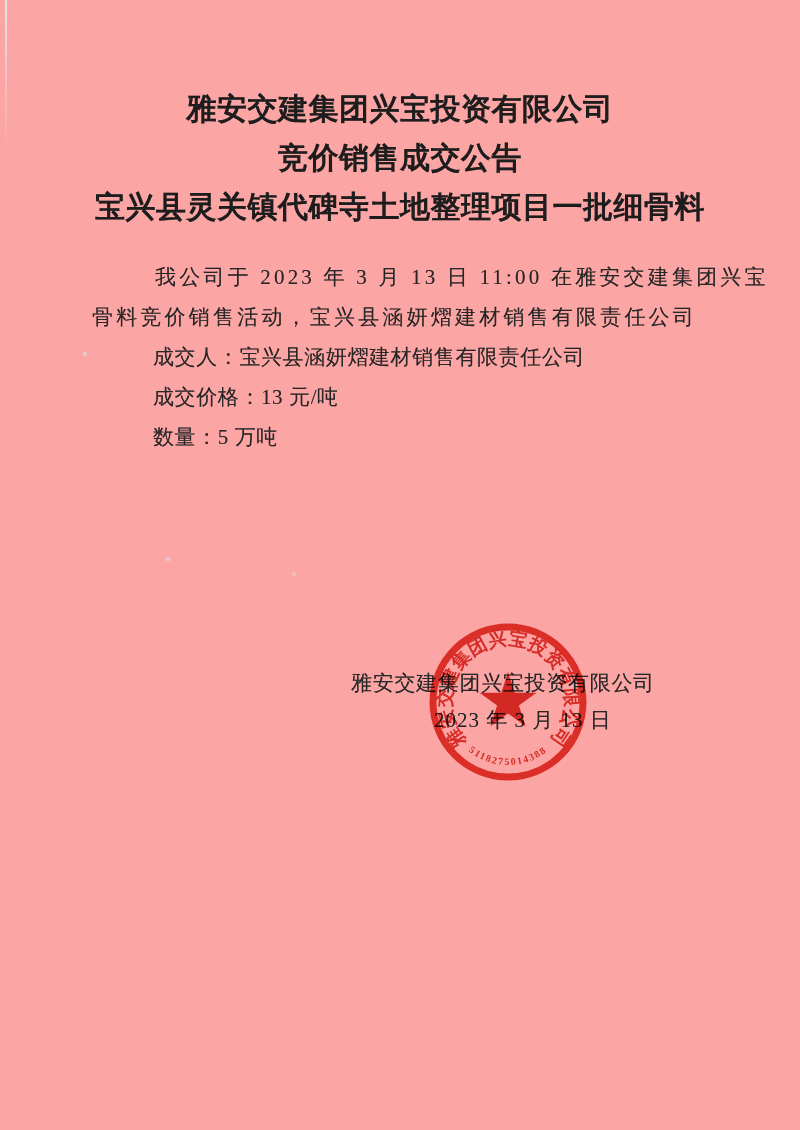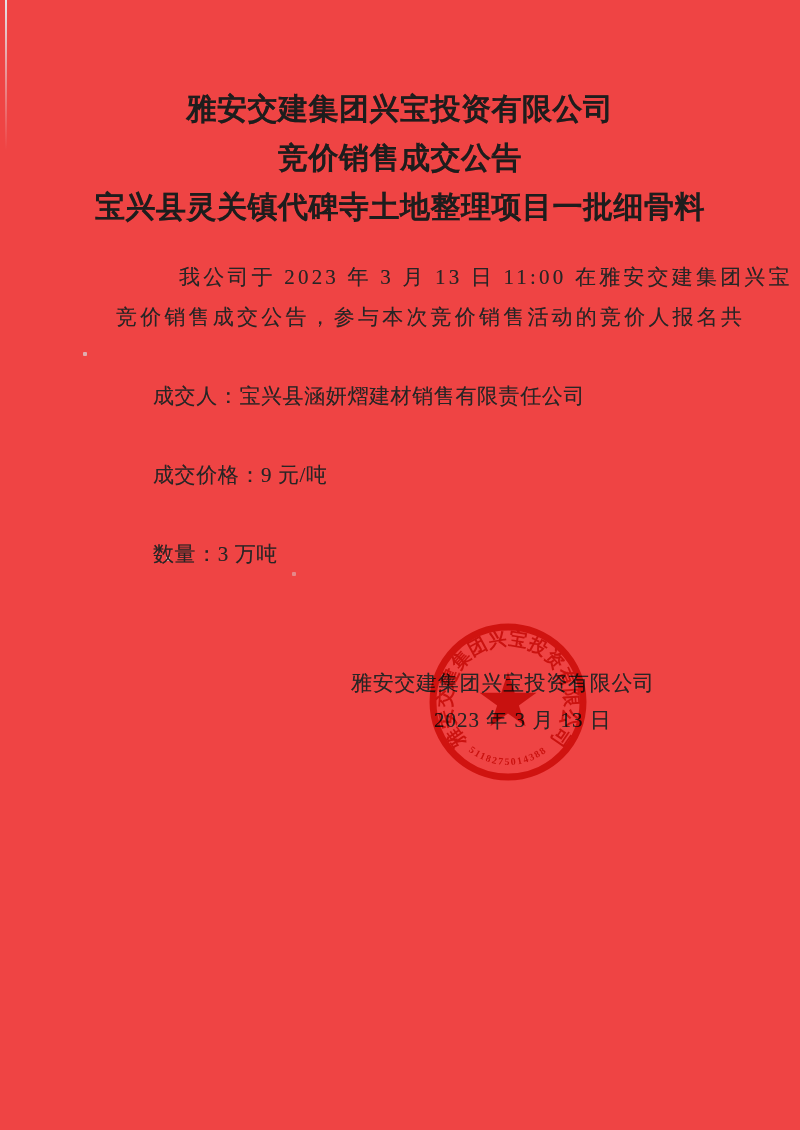--- a/index.html
+++ b/index.html
@@ -1,19 +1,19 @@
 <!DOCTYPE html>
 <html><head>
 <meta charset="utf-8">
 <style>
   html,body { margin:0; padding:0; background:#ffffff; }
   .page {
     position:relative;
     width:800px; height:1130px;
-    background:#ef4444;
+    background:#fca5a5;
     overflow:hidden;
     font-family:"Liberation Serif","DejaVu Serif",serif;
     color:#262626;
   }
   
   .scan-line {
     position:absolute; left:5px; top:0; width:2px; height:150px;
     background:linear-gradient(#e4e4e8, rgba(255,255,255,0));
   }
   .speck { position:absolute; width:4px; height:4px; background:#d9d9dd; border-radius:1px; opacity:.7; }
@@ -26,22 +26,22 @@
     text-shadow:0 0 0.5px rgba(0,0,0,.4);
   }
 
   .body-text {
     position:absolute; left:92px; top:257px; width:595px;
     font-size:21px; line-height:40px;
     color:#262626;
     text-shadow:0 0 0.4px rgba(0,0,0,.3);
     white-space:nowrap;
   }
-  .body-text .just  { letter-spacing:3.2px;margin-left:24px; }
-  .body-text .plain { letter-spacing:0.6px;margin-top:39px; }
+  .body-text .just  { letter-spacing:3.2px; }
+  .body-text .plain { letter-spacing:0.6px; }
   .body-text .ind-first { text-indent:63px; }
   .body-text .ind-item  { text-indent:61px; }
 
   .sig-company {
     position:absolute; left:351px; top:669px;
     font-size:21px; letter-spacing:0.7px; white-space:nowrap;
     text-shadow:0 0 0.4px rgba(0,0,0,.3);
   }
   .sig-date {
     position:absolute; left:434px; top:706px;
@@ -69,24 +69,24 @@
   <div class="speck" style="left:292px; top:572px; opacity:.45;"></div>
 
   <div class="title">
     <div>雅安交建集团兴宝投资有限公司</div>
     <div>竞价销售成交公告</div>
     <div>宝兴县灵关镇代碑寺土地整理项目一批细骨料</div>
   </div>
 
   <div class="body-text">
     <div class="just ind-first">我公司于 2023 年 3 月 13 日 11:00 在雅安交建集团兴宝</div>
-    <div class="just">竞价销售成交公告，参与本次竞价销售活动的竞价人报名共</div>
+    <div class="just">骨料竞价销售活动，宝兴县涵妍熠建材销售有限责任公司</div>
     <div class="plain ind-item">成交人：宝兴县涵妍熠建材销售有限责任公司</div>
-    <div class="plain ind-item">成交价格：9 元/吨</div>
-    <div class="plain ind-item">数量：3 万吨</div>
+    <div class="plain ind-item">成交价格：13 元/吨</div>
+    <div class="plain ind-item">数量：5 万吨</div>
   </div>
 
   <div class="sig-company">雅安交建集团兴宝投资有限公司</div>
   <div class="sig-date">2023 年 3 月 13 日</div>
 
   <svg class="stamp" viewBox="0 0 200 200" xmlns="http://www.w3.org/2000/svg">
 
     <circle cx="100" cy="100" r="75" fill="none" stroke="#dc392d" stroke-width="7"></circle>
 
     <polygon fill="#d33029" points="100,70 106.7,90.7 128.5,90.7 110.9,103.5 117.6,124.3 100,111.5 82.4,124.3 89.1,103.5 71.5,90.7 93.3,90.7"></polygon>

